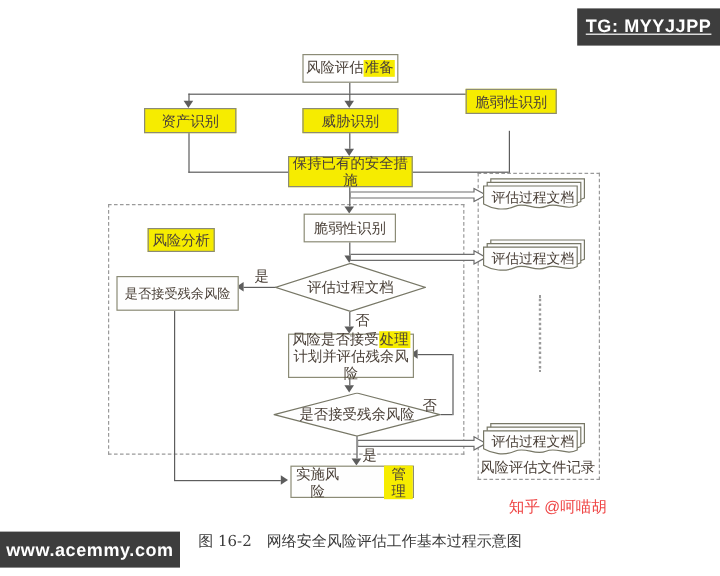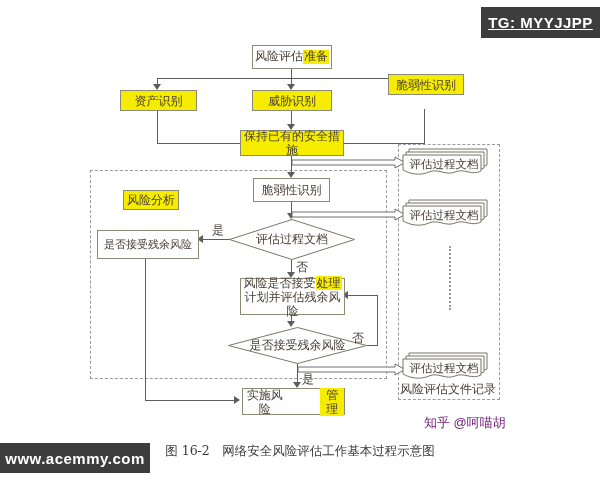--- a/index.html
+++ b/index.html
@@ -21,21 +21,21 @@
   .diamond{position:absolute;}
   .diamond .dlabel{position:absolute;left:0;top:0;width:100%;height:100%;display:flex;
        align-items:center;justify-content:center;font-size:12px;color:#4a4038;}
   .doc{position:absolute;}
   .doc .dtext{position:absolute;left:2px;top:9px;width:80px;text-align:center;
        font-size:11.5px;color:#4a4038;}
   .badge{position:absolute;background:#3d3d3d;color:#ffffff;
        font-family:"Liberation Sans",sans-serif;font-weight:bold;font-size:15px;
        display:flex;align-items:center;justify-content:center;letter-spacing:0.5px;}
   .caption{position:absolute;font-size:12.5px;color:#3a3a3a;text-align:center;}
-  .watermark{position:absolute;font-size:13px;color:#701a75;
+  .watermark{position:absolute;font-size:13px;color:#ef4444;
        font-family:"Liberation Sans",sans-serif;}
   .ellipsis-line{position:absolute;width:0;border-left:2px dotted #9a9a9a;}
 </style>
 </head>
 <body>
 
 <div id="canvas">
 
   <div class="dashed" style="left:90px;top:170px;width:295px;height:207px;"></div>
   <div class="dashed" style="left:398px;top:144px;width:100px;height:254px;"></div>

